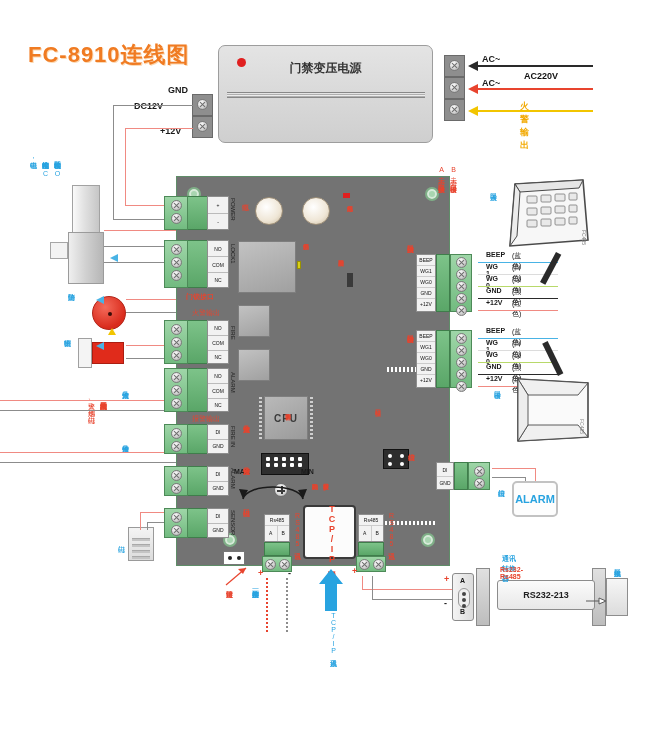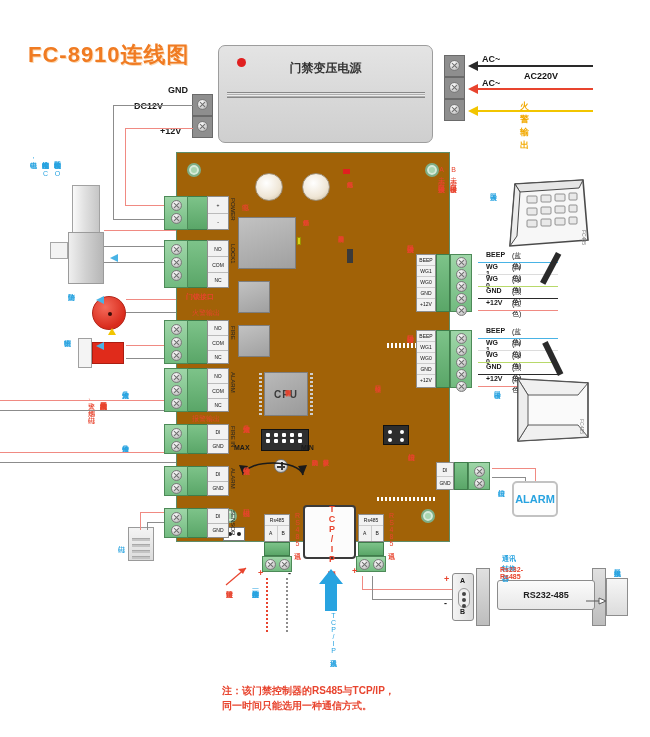--- a/index.html
+++ b/index.html
@@ -61,22 +61,22 @@
            background:radial-gradient(circle at 35% 30%, #fff, #cfcfcf 60%, #9a9a9a);
            border:1px solid #7b7b7b; position:relative; }
   .screw:before, .screw:after {
     content:""; position:absolute; background:#6d6d6d;
   }
   .screw:before { left:1px; right:1px; top:4px; height:1px; transform:rotate(45deg); }
   .screw:after  { left:1px; right:1px; top:4px; height:1px; transform:rotate(-45deg); }
 
   
   .pcb {
-    left:176px; top:152px; width:274px; height:390px;
-    background:#a16207;
+    left:176px; top:176px; width:274px; height:390px;
+    background:#737373;
     border:1px solid #5f8d68;
   }
   .pcb-hole { width:14px; height:14px; border-radius:50%; background:#a8d5b0;
               border:2px solid #7fae87; box-shadow: inset 0 0 0 2px #d7ead9; }
   .chip { background:linear-gradient(150deg,#b9b9b9,#9a9a9a); border:1px solid #7e7e7e; }
   .relay { background:linear-gradient(160deg,#c2c2c2,#a0a0a0); border:1px solid #7e7e7e; }
   .cap { background:radial-gradient(circle at 40% 35%, #ffffff, #efe6d6 60%, #c9b99c);
          border:1px solid #9e8f78; border-radius:50%; }
 
   
@@ -670,32 +670,28 @@
     <div class="abs" style="left:5px; top:14px; width:12px; height:20px; background:#eee; border:1px solid #999; border-radius:6px;">
       <span class="dot-white" style="left:3px; top:3px; background:#444;"></span>
       <span class="dot-white" style="left:3px; top:9px; background:#444;"></span>
       <span class="dot-white" style="left:3px; top:15px; background:#444;"></span>
     </div>
     <div class="abs t7 blk" style="left:7px; top:34px;">B</div>
   </div>
   <div class="abs convcap" style="left:476px; top:568px; width:14px; height:58px;"></div>
   <div class="abs convcap" style="left:592px; top:568px; width:14px; height:58px;"></div>
   <div class="abs conv">
-    <span>RS232-485</span>
+    <span>RS232-213</span>
   </div>
   <div class="abs t7 blueb" style="left:502px; top:554px;">通讯转换器</div>
   <div class="abs t7 redb" style="left:500px; top:566px;">Rs232-Rs485</div>
 
   <div class="abs" style="left:606px; top:578px; width:22px; height:38px; background:linear-gradient(180deg,#f6f6f6,#dcdcdc); border:1px solid #8d8d8d;"></div>
   <div class="abs" style="left:584px; top:592px;">
     <svg width="24" height="10" viewBox="0 0 24 10">
         <path d="M2 5 H20" stroke="#5a5a5a" stroke-width="1"></path>
         <polygon points="22,5 15,2 15,8" fill="#fff" stroke="#5a5a5a" stroke-width="1"></polygon>
       </svg>
   </div>
   <div class="abs vert t7 blue" style="left:612px; top:564px; height:60px;">接入电脑接口</div>
 
-  <div class="abs note">
-    <div>注：该门禁控制器的RS485与TCP/IP，</div>
-    <div>同一时间只能选用一种通信方式。</div>
-  </div>
 
 </div>
 
 </body></html>

